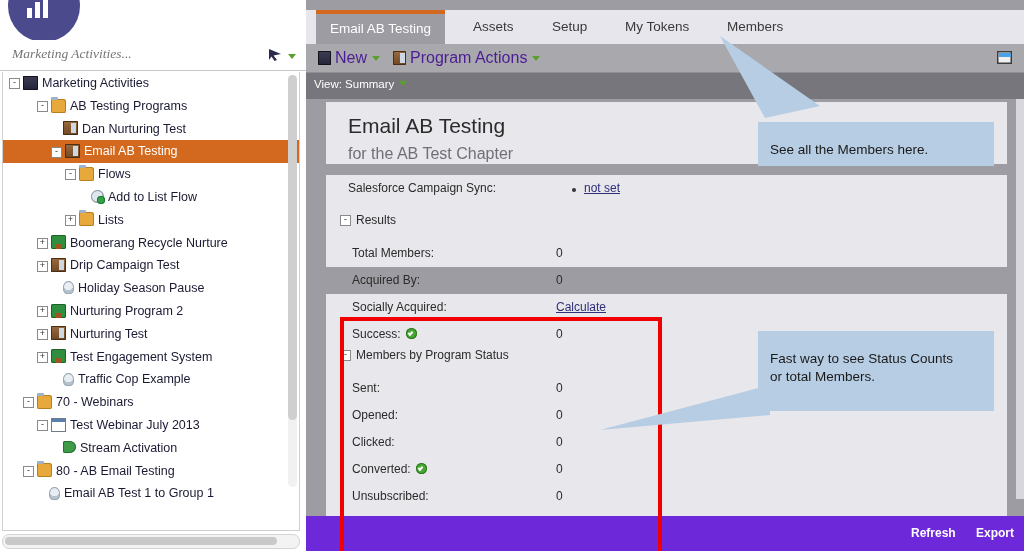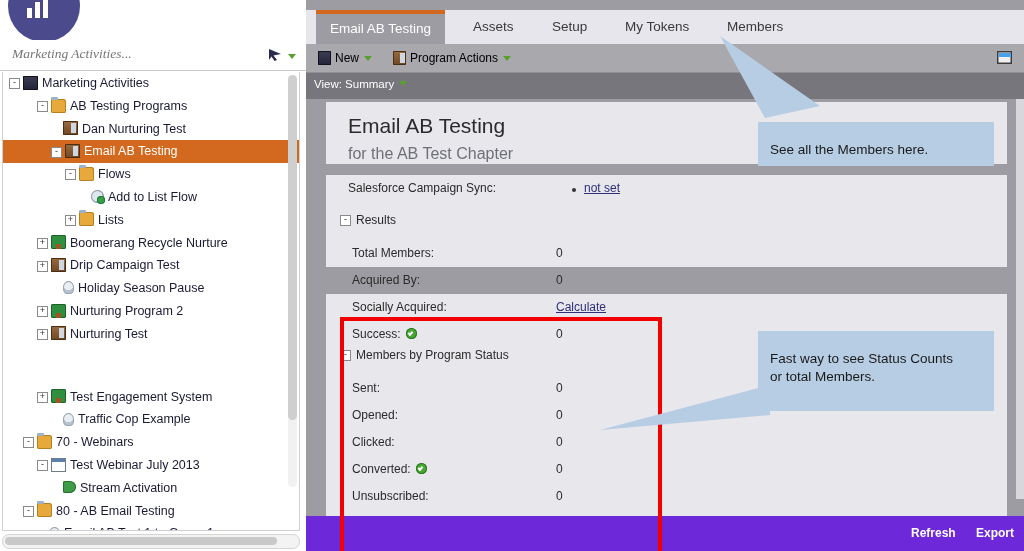--- a/index.html
+++ b/index.html
@@ -78,21 +78,21 @@
   
   .main{position:absolute;left:306px;top:0;width:718px;height:551px;background:#9c9ca2;overflow:hidden;}
 
   .tabstrip{position:absolute;left:0;top:10px;width:718px;height:34px;background:#e6e6ec;}
   .tab{position:absolute;top:0;height:34px;line-height:34px;font-size:13.5px;color:#3a3a3a;padding:0 14px;
        cursor:default;white-space:nowrap;}
   .tab.active{background:#9c9ca2;color:#ffffff;border-top:4px solid #d2691e;line-height:30px;}
 
   .toolbar{position:absolute;left:0;top:44px;width:718px;height:28px;background:#a8a8ad;
            border-bottom:1px solid #8f8f95;}
-  .tbitem{position:absolute;top:5px;height:18px;line-height:18px;font-size:12px;color:#000000;white-space:nowrap;}
+  .tbitem{position:absolute;top:5px;height:18px;line-height:18px;font-size:16px;color:#4c1d95;white-space:nowrap;}
   .tbico{display:inline-block;width:13px;height:14px;vertical-align:middle;margin-right:4px;position:relative;top:-1px;}
   .tb-new{background:linear-gradient(#3d3d52,#23233a);border-radius:1px;box-shadow:inset 0 0 0 1px #12121f;}
   .tb-prog{background:linear-gradient(#9c6b3f,#6d4824);border-radius:1px;box-shadow:inset 0 0 0 1px #4a2f14;}
   .tb-prog:after{content:"";position:absolute;left:7px;top:2px;width:5px;height:10px;background:#cfd8e2;}
   .tbcaret{display:inline-block;width:0;height:0;margin-left:5px;vertical-align:middle;
            border-left:4px solid transparent;border-right:4px solid transparent;border-top:5px solid #5aa02c;}
   .winico{position:absolute;right:12px;top:7px;width:15px;height:13px;background:#f0f0f0;
           box-shadow:inset 0 0 0 1.5px #3c3c3c;}
   .winico:after{content:"";position:absolute;left:1.5px;top:1.5px;right:1.5px;height:4px;background:#4aa3e8;}
 
@@ -177,21 +177,21 @@
           <div class="tnode" style="padding-left: 48px;"><span class="exp none"></span><span class="ico ic-prog"></span><span class="tlabel">Dan Nurturing Test</span></div>
           <div class="tnode sel" style="padding-left: 48px;"><span class="exp">-</span><span class="ico ic-prog"></span><span class="tlabel">Email AB Testing</span></div>
           <div class="tnode" style="padding-left: 62px;"><span class="exp">-</span><span class="ico ic-folder"></span><span class="tlabel">Flows</span></div>
           <div class="tnode" style="padding-left: 76px;"><span class="exp none"></span><span class="ico ic-flow"></span><span class="tlabel">Add to List Flow</span></div>
           <div class="tnode" style="padding-left: 62px;"><span class="exp">+</span><span class="ico ic-folder"></span><span class="tlabel">Lists</span></div>
           <div class="tnode" style="padding-left: 34px;"><span class="exp">+</span><span class="ico ic-tree"></span><span class="tlabel">Boomerang Recycle Nurture</span></div>
           <div class="tnode" style="padding-left: 34px;"><span class="exp">+</span><span class="ico ic-prog"></span><span class="tlabel">Drip Campaign Test</span></div>
           <div class="tnode" style="padding-left: 48px;"><span class="exp none"></span><span class="ico ic-bulb"></span><span class="tlabel">Holiday Season Pause</span></div>
           <div class="tnode" style="padding-left: 34px;"><span class="exp">+</span><span class="ico ic-tree"></span><span class="tlabel">Nurturing Program 2</span></div>
           <div class="tnode" style="padding-left: 34px;"><span class="exp">+</span><span class="ico ic-prog"></span><span class="tlabel">Nurturing Test</span></div>
-          <div class="tnode" style="padding-left: 34px; margin-top: 40px;"><span class="exp">+</span><span class="ico ic-tree"></span><span class="tlabel">Test Engagement System</span></div>
+          <div class="tnode" style="padding-left: 34px;"><span class="exp">+</span><span class="ico ic-tree"></span><span class="tlabel">Test Engagement System</span></div>
           <div class="tnode" style="padding-left: 48px;"><span class="exp none"></span><span class="ico ic-bulb"></span><span class="tlabel">Traffic Cop Example</span></div>
           <div class="tnode" style="padding-left: 20px;"><span class="exp">-</span><span class="ico ic-folder"></span><span class="tlabel">70 - Webinars</span></div>
           <div class="tnode" style="padding-left: 34px;"><span class="exp">-</span><span class="ico ic-cal"></span><span class="tlabel">Test Webinar July 2013</span></div>
           <div class="tnode" style="padding-left: 48px;"><span class="exp none"></span><span class="ico ic-green"></span><span class="tlabel">Stream Activation</span></div>
           <div class="tnode" style="padding-left: 20px;"><span class="exp">-</span><span class="ico ic-folder"></span><span class="tlabel">80 - AB Email Testing</span></div>
           <div class="tnode" style="padding-left: 34px;"><span class="exp none"></span><span class="ico ic-bulb"></span><span class="tlabel">Email AB Test 1 to Group 1</span></div>
         </div>
       <div class="treescroll">
           <i></i>
         </div>

